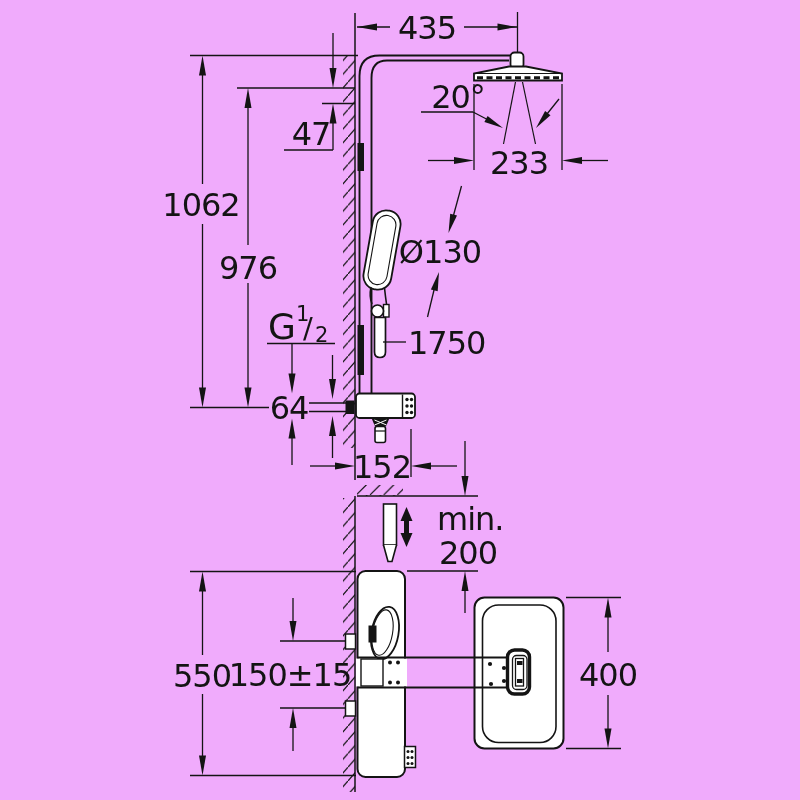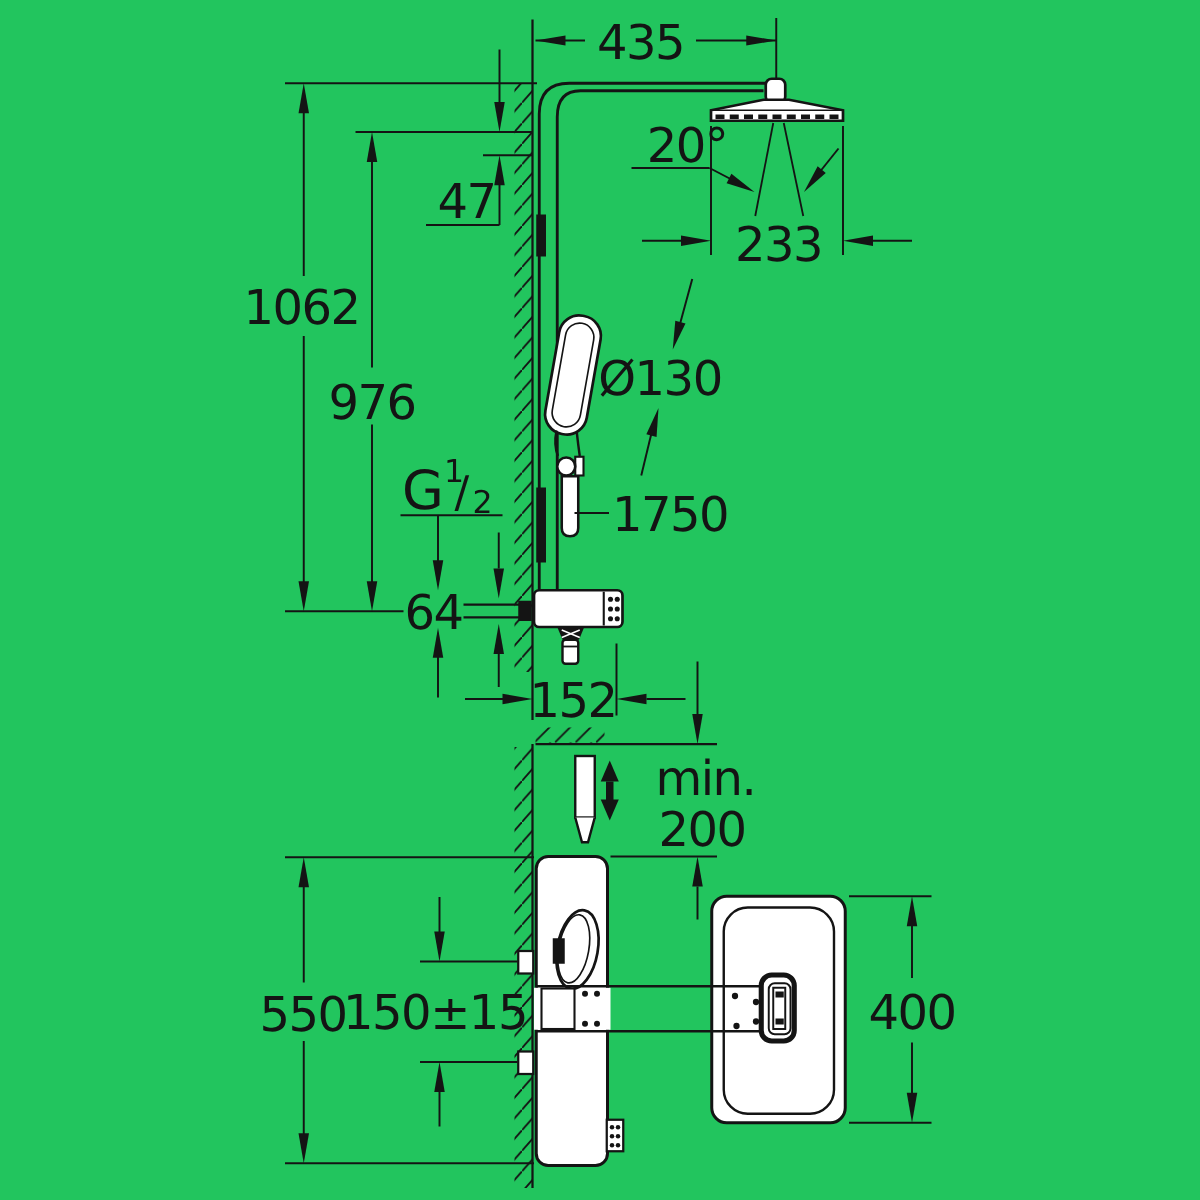--- a/index.html
+++ b/index.html
@@ -1,16 +1,16 @@
 <!DOCTYPE html>
 <html><head>
 <meta charset="utf-8">
 <style>
   html,body{margin:0;padding:0;background:#fff;}
-  .stage{width:800px;height:800px;background:#22c55e;position:relative;overflow:hidden;}
+  .stage{width:800px;height:800px;background:#f0abfc;position:relative;overflow:hidden;}
   svg{display:block;}
   text{font-family:"DejaVu Sans","Liberation Sans",sans-serif;fill:#141414;}
   .dim{font-size:32px;letter-spacing:-1px;}
   .dim-sm{font-size:21px;}
   .dim-g{font-size:36px;}
 </style>
 </head>
 <body>
 
 <div class="stage">

